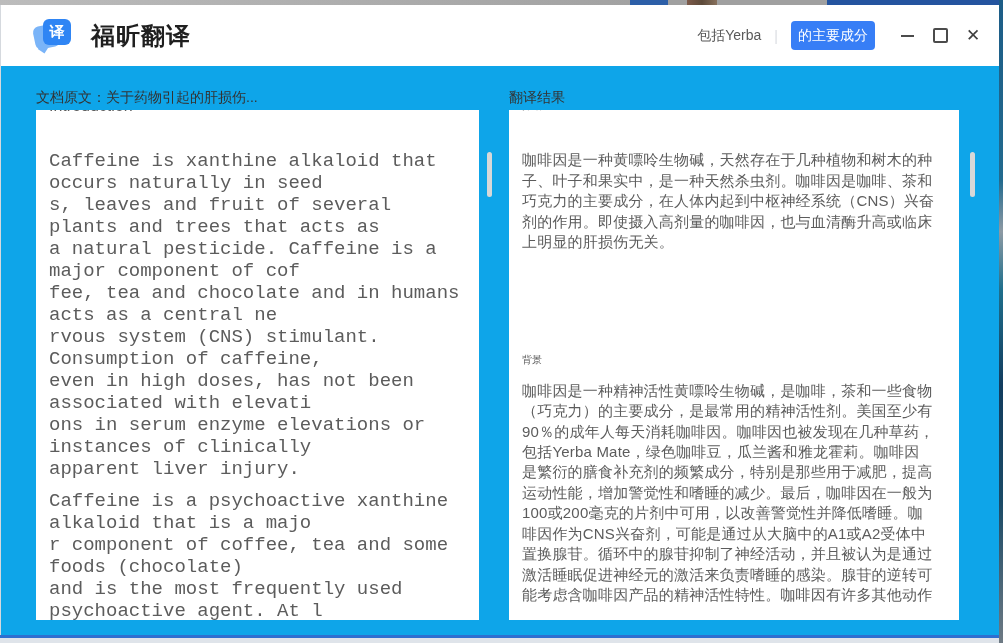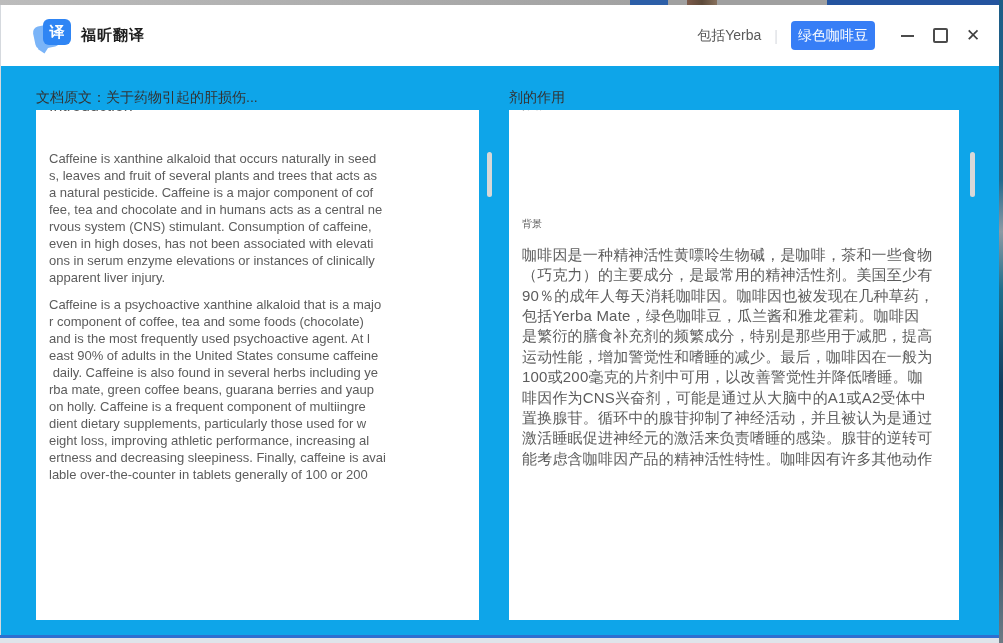--- a/index.html
+++ b/index.html
@@ -43,21 +43,21 @@
   }
   .logo-back::after{
     content:"";position:absolute;left:3px;bottom:-3px;width:8px;height:8px;
     background:#7ab4f8;transform:rotate(45deg);
   }
   .logo-front{
     position:absolute;right:0;top:0;width:28px;height:26px;
     background:#2f85f4;border-radius:6px;color:#fff;
     font-size:15px;font-weight:bold;text-align:center;line-height:26px;
   }
-  .app-title{margin-left:10px;font-size:15px;font-weight:bold;color:#1f1f1f;letter-spacing:1px;}
+  .app-title{margin-left:20px;font-size:24px;font-weight:bold;color:#1f1f1f;letter-spacing:1px;}
   .tb-spacer{flex:1;}
   .human-link{font-size:14px;color:#595959;cursor:pointer;}
   .tb-divider{margin:0 13px;color:#dadde2;font-size:14px;}
   .dl-btn{
     width:84px;height:29px;background:#377ef6;border:none;border-radius:4px;
     color:#fff;font-size:14px;line-height:29px;text-align:center;cursor:pointer;
     font-family:inherit;padding:0;
   }
   .win-controls{display:flex;align-items:center;margin-left:24px;}
   .wc{width:16px;height:16px;display:flex;align-items:center;justify-content:center;cursor:pointer;}
@@ -86,21 +86,21 @@
   .doc-heading{
     font-size:16px;color:#5c5c5c;line-height:20.4px;margin:0;font-weight:normal;
   }
   .doc-heading.h2{margin-top:37px;}
   .page-res .doc-heading{font-size:10px;}
   .page-res .doc-heading.h2{margin-top:98px;}
   .doc-para{
     margin:34px 0 0 0;color:#5c5c5c;white-space:pre-wrap;
   }
   .doc-para.p2{margin-top:10px;}
-  .page-src .doc-para{font-size:13px;line-height:17px;}
+  .page-src .doc-para{font-size:19px;line-height:22px;font-family:Liberation Mono, monospace;}
   .page-res .doc-para{font-size:15px;line-height:20.4px;letter-spacing:0.2px;}
   .scroll-thumb{
     position:absolute;width:5px;height:45px;top:86px;border-radius:3px;background:#d8d8d8;
   }
   .thumb-src{left:486px;}
   .thumb-res{left:969px;}
 </style>
 </head>
 <body>
 
@@ -120,38 +120,38 @@
     <div class="brand">
       <div class="logo">
         <div class="logo-back"></div>
         <div class="logo-front">译</div>
       </div>
       <div class="app-title">福昕翻译</div>
     </div>
     <div class="tb-spacer"></div>
     <span class="human-link">包括Yerba</span>
     <span class="tb-divider">|</span>
-    <button class="dl-btn">绿色咖啡豆</button>
+    <button class="dl-btn">的主要成分</button>
     <div class="win-controls">
       <div class="wc">
         <span class="ic-min"></span>
       </div>
       <div class="wc">
         <span class="ic-max"></span>
       </div>
       <div class="wc">
         <span class="ic-close">✕</span>
       </div>
     </div>
   </div>
 
   <div class="content">
 
     <div class="pane-header hdr-src">文档原文：关于药物引起的肝损伤...</div>
-    <div class="pane-header hdr-res">剂的作用</div>
+    <div class="pane-header hdr-res">翻译结果</div>
 
     <div class="doc-page page-src">
       <div class="doc-body">
         <p class="doc-heading">Introduction</p>
         <p class="doc-para p1">Caffeine is xanthine alkaloid that occurs naturally in seed
 s, leaves and fruit of several plants and trees that acts as
 a natural pesticide. Caffeine is a major component of cof
 fee, tea and chocolate and in humans acts as a central ne
 rvous system (CNS) stimulant. Consumption of caffeine,
 even in high doses, has not been associated with elevati
@@ -167,20 +167,25 @@
 dient dietary supplements, particularly those used for w
 eight loss, improving athletic performance, increasing al
 ertness and decreasing sleepiness. Finally, caffeine is avai
 lable over-the-counter in tablets generally of 100 or 200</p>
       </div>
     </div>
 
     <div class="doc-page page-res">
       <div class="doc-body">
         <p class="doc-heading">介绍</p>
+        <p class="doc-para p1">咖啡因是一种黄嘌呤生物碱，天然存在于几种植物和树木的种
+子、叶子和果实中，是一种天然杀虫剂。咖啡因是咖啡、茶和
+巧克力的主要成分，在人体内起到中枢神经系统（CNS）兴奋
+剂的作用。即使摄入高剂量的咖啡因，也与血清酶升高或临床
+上明显的肝损伤无关。</p>
         <p class="doc-heading h2">背景</p>
         <p class="doc-para p2">咖啡因是一种精神活性黄嘌呤生物碱，是咖啡，茶和一些食物
 （巧克力）的主要成分，是最常用的精神活性剂。美国至少有
 90％的成年人每天消耗咖啡因。咖啡因也被发现在几种草药，
 包括Yerba Mate，绿色咖啡豆，瓜兰酱和雅龙霍莉。咖啡因
 是繁衍的膳食补充剂的频繁成分，特别是那些用于减肥，提高
 运动性能，增加警觉性和嗜睡的减少。最后，咖啡因在一般为
 100或200毫克的片剂中可用，以改善警觉性并降低嗜睡。咖
 啡因作为CNS兴奋剂，可能是通过从大脑中的A1或A2受体中
 置换腺苷。循环中的腺苷抑制了神经活动，并且被认为是通过

